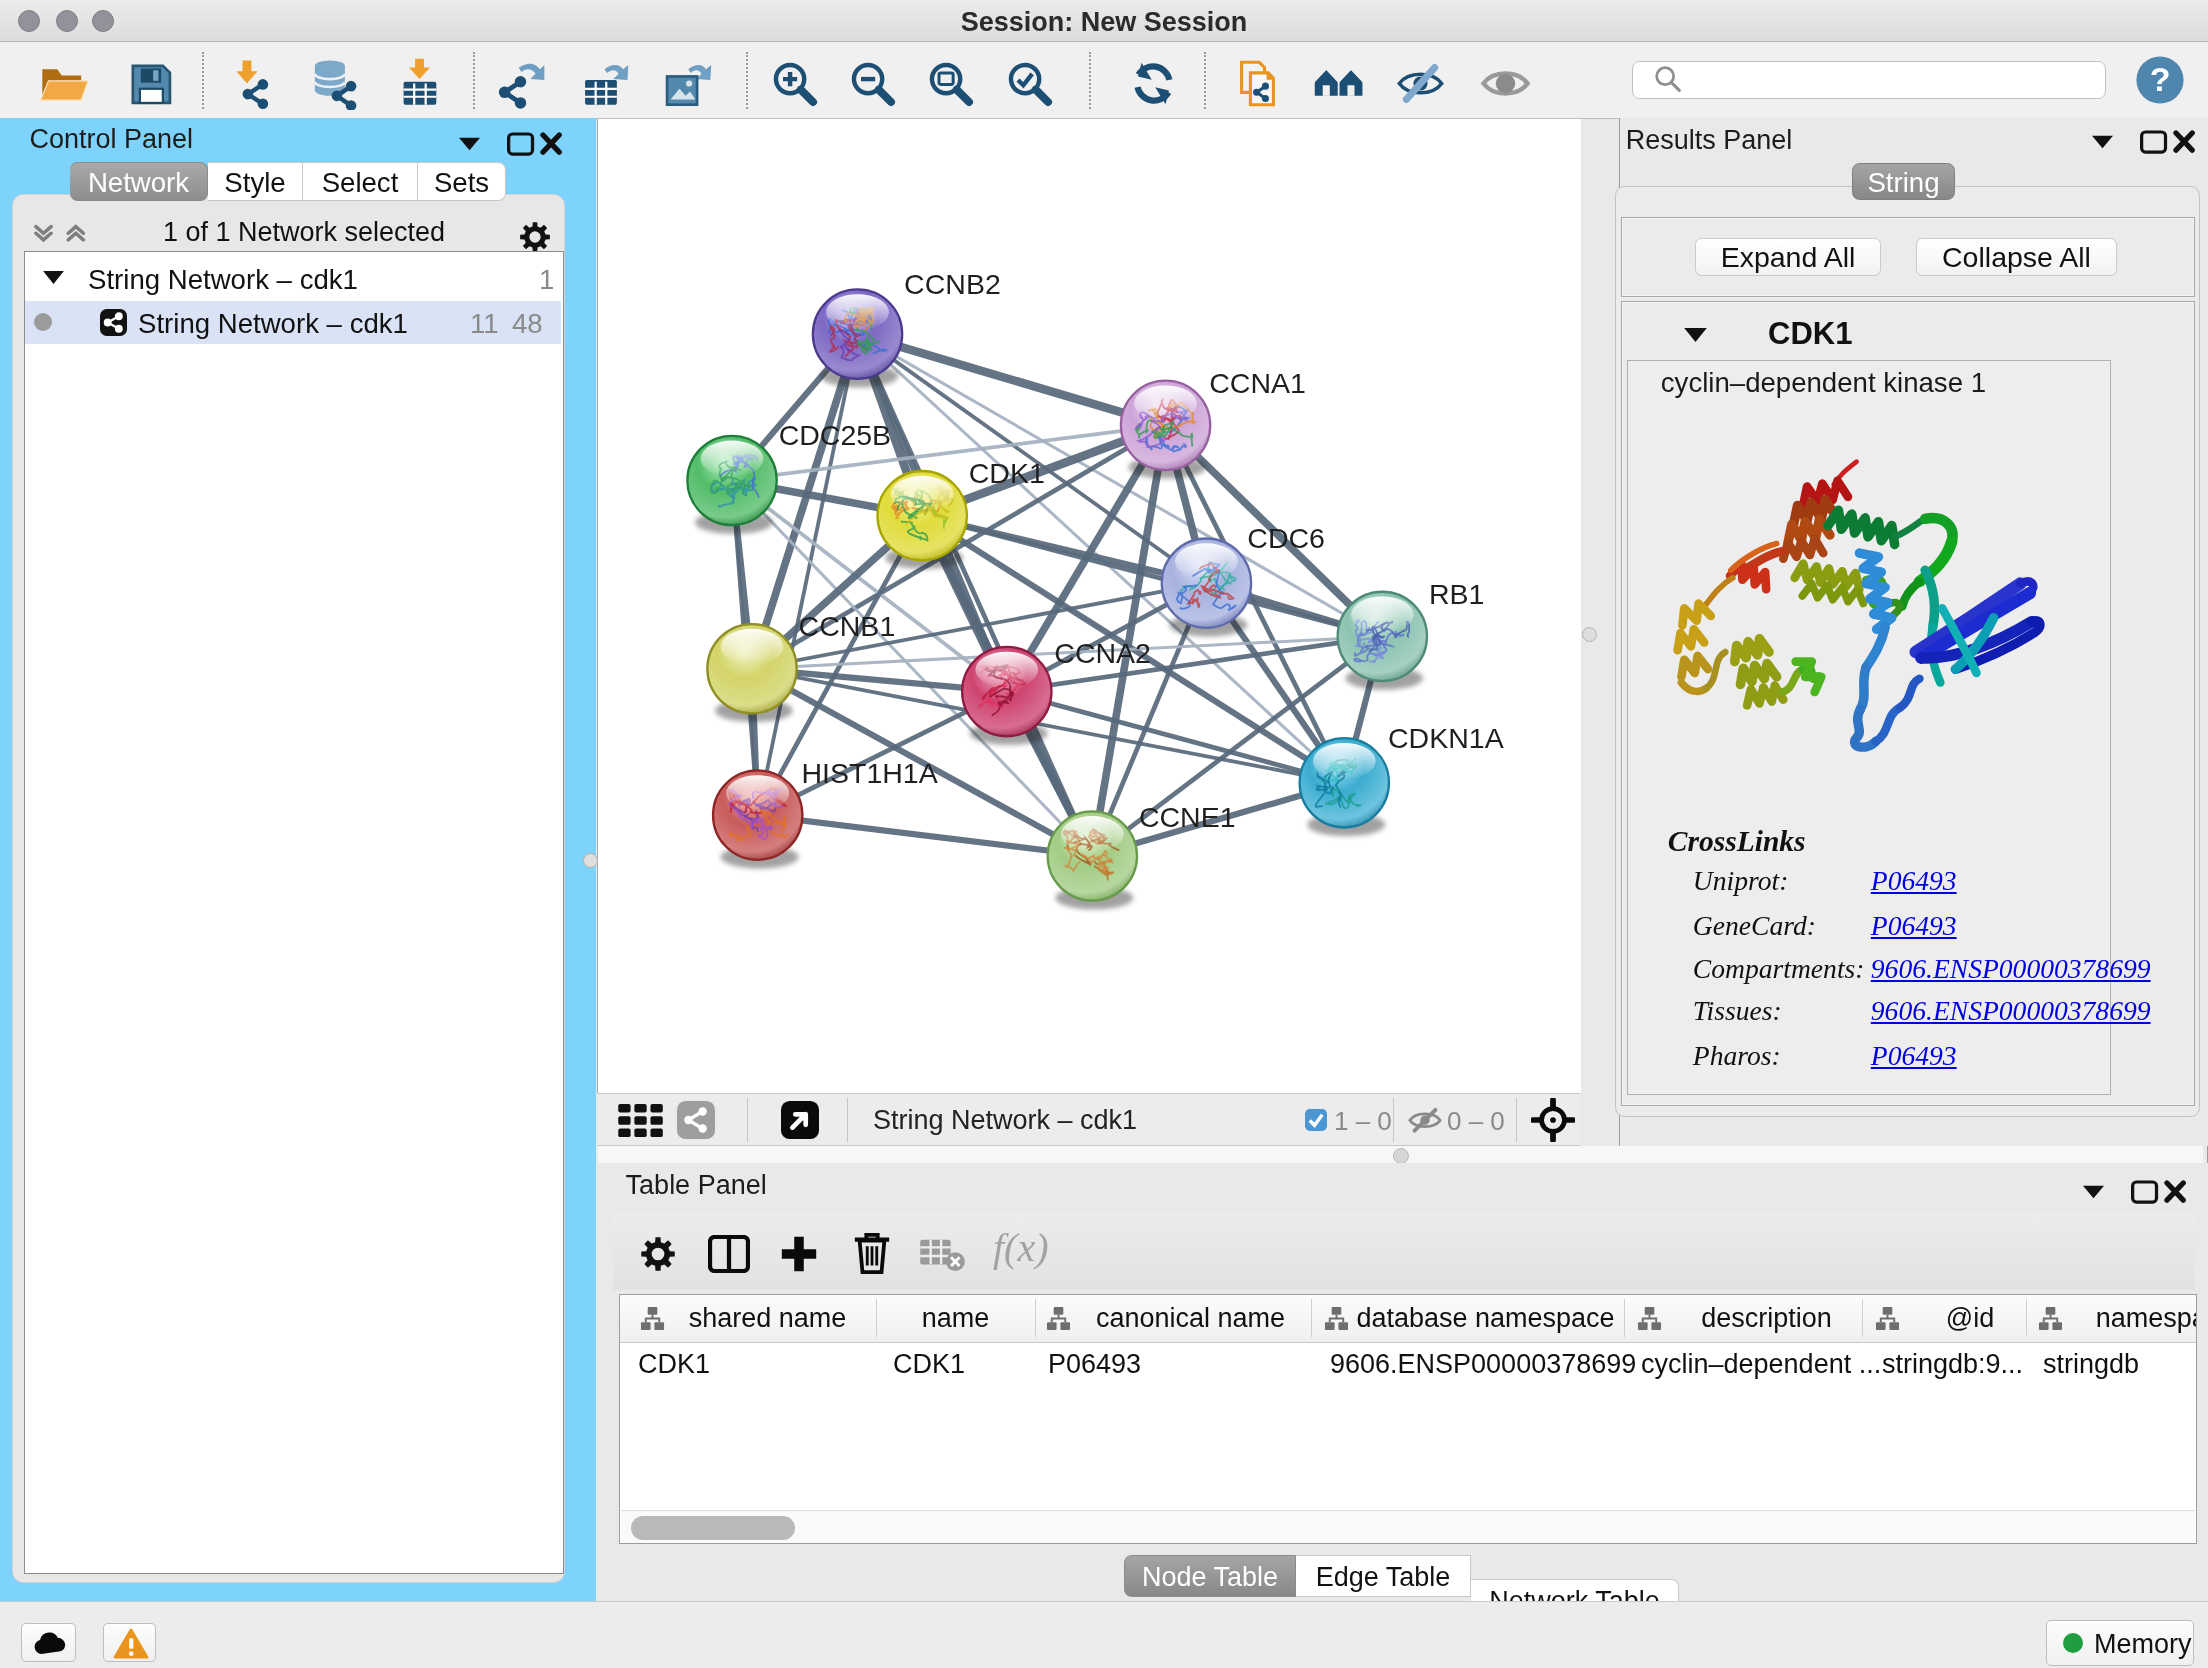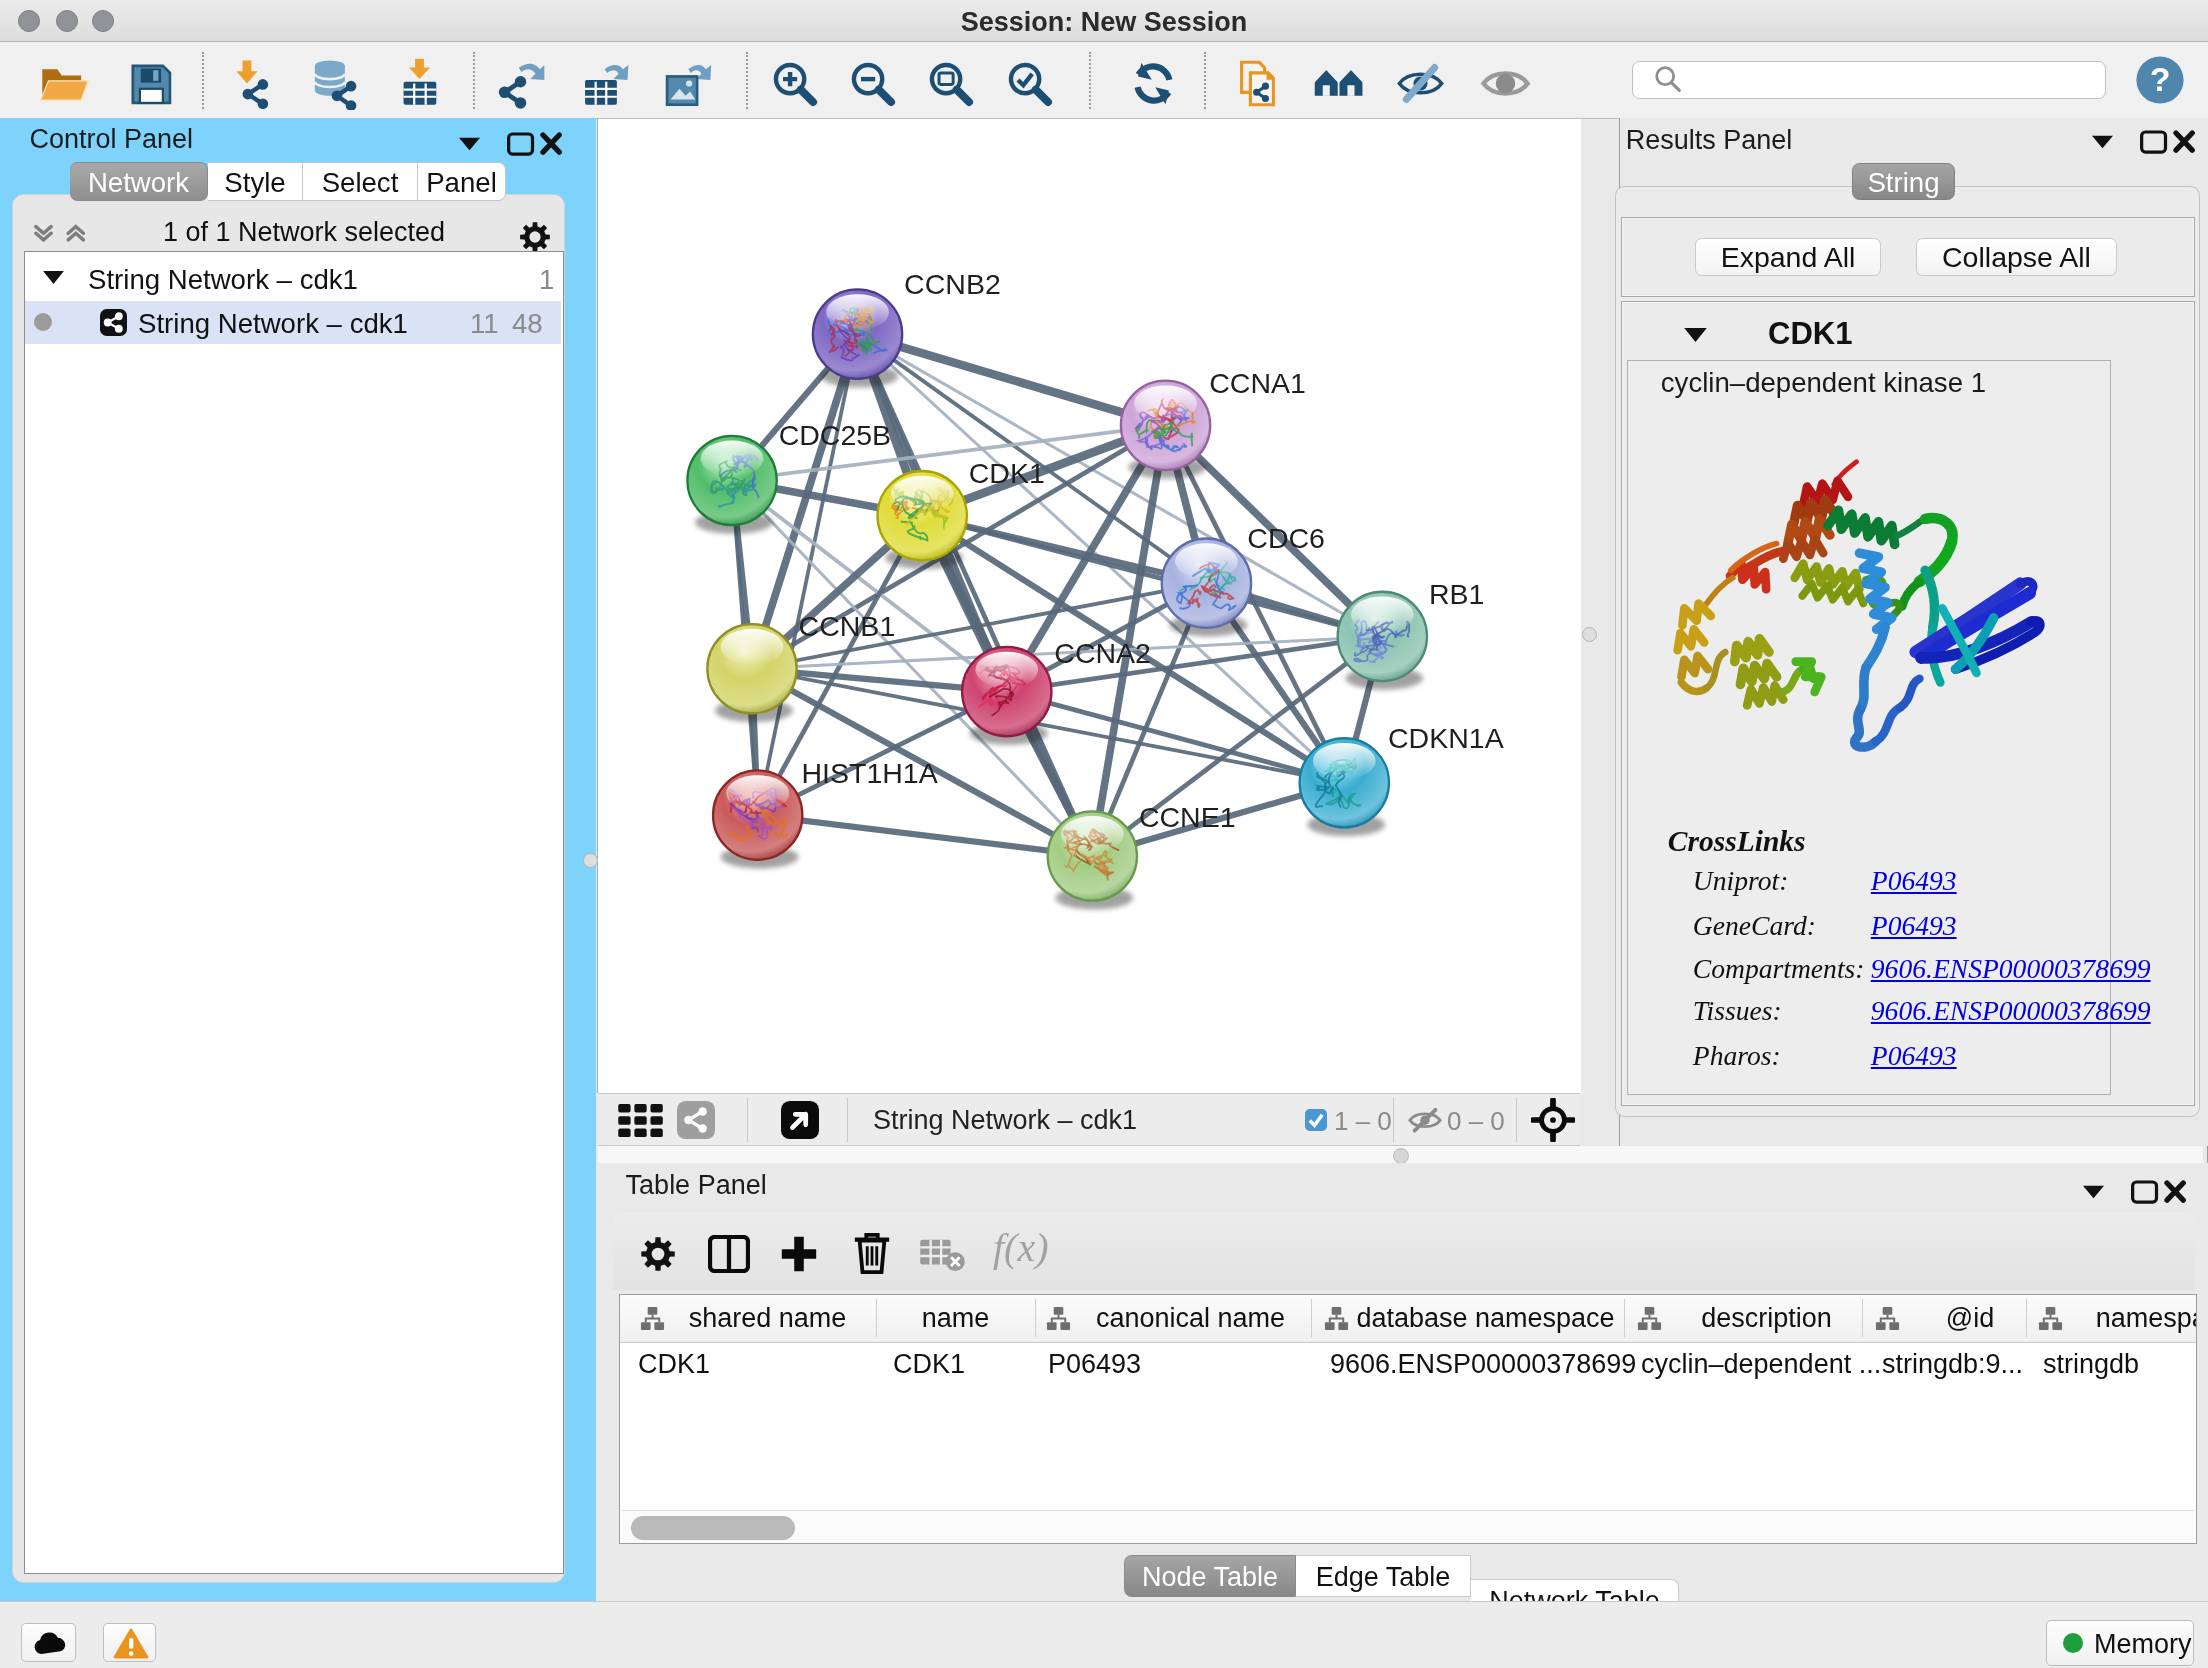--- a/index.html
+++ b/index.html
@@ -210,21 +210,21 @@
   <svg class="abs" style="left:459px;top:14.3px;" width="105" height="25" viewBox="0 0 110 26">
     <path d="M0 6 L22 6 L11 19 Z" fill="#111"></path>
     <rect x="52" y="2" width="25" height="21" rx="4" fill="none" stroke="#111" stroke-width="3.4"></rect>
     <path d="M88 3 L105 21 M105 3 L88 21" stroke="#111" stroke-width="5.5" stroke-linecap="round"></path>
   </svg>
   <div class="abs" style="left:12.4px;top:76px;width:553px;height:1389px;background:#e7e7e7;border:1px solid #d2d2d2;border-radius:11.4px;box-sizing:border-box;"></div>
   <div class="tabseg" style="left:70px;top:44px;">
     <div class="tab sel" style="width:138px;">Network</div>
     <div class="tab" style="width:95px;">Style</div>
     <div class="tab" style="width:115px;">Select</div>
-    <div class="tab last" style="width:88px;">Panel</div>
+    <div class="tab last" style="width:88px;">Sets</div>
   </div>
   <svg class="abs" style="left:34px;top:101px;" width="57" height="28.5" viewBox="0 0 60 30">
     <g stroke="#7e7e7e" stroke-width="3.6" fill="none" stroke-linecap="round">
       <path d="M2 8 L10 15 L18 8"></path>
         <path d="M2 15 L10 22 L18 15"></path>
       <path d="M36 15 L44 8 L52 15"></path>
         <path d="M36 22 L44 15 L52 22"></path>
     </g>
   </svg>
   <div class="abs" style="left:114px;top:99px;width:380px;font-size:27px;color:#111;text-align:center;">1 of 1 Network selected</div>

